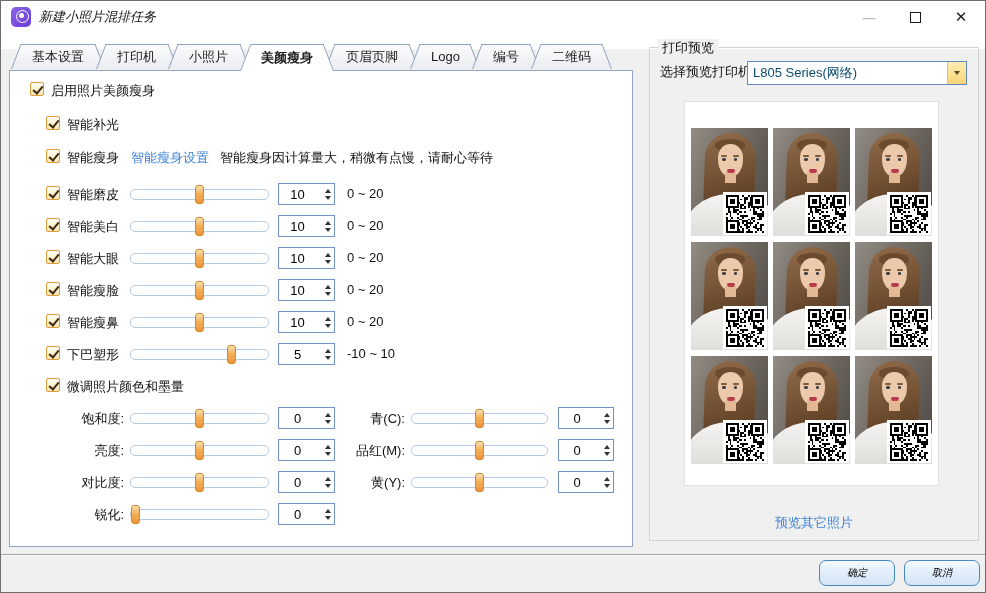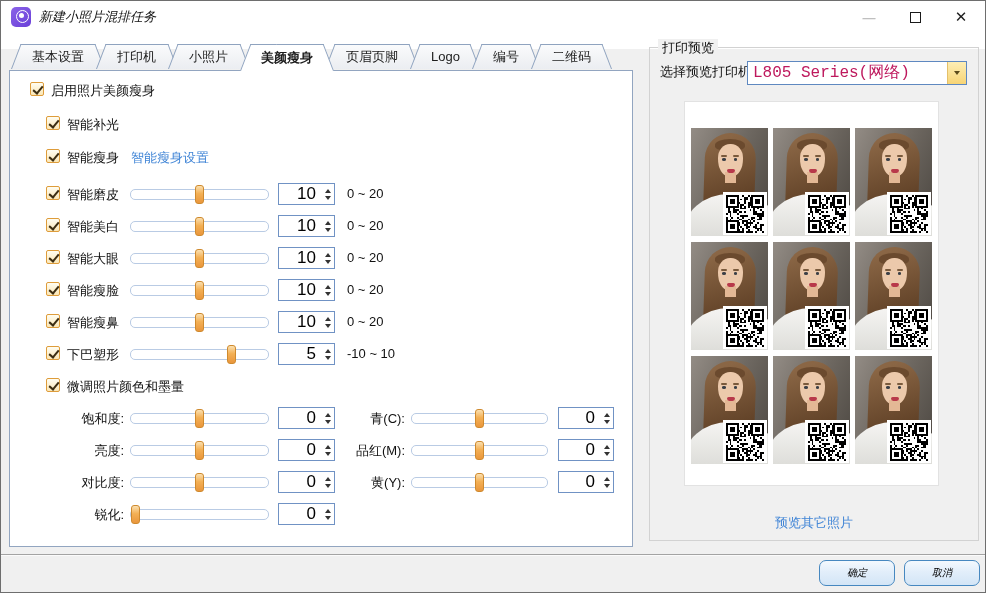--- a/index.html
+++ b/index.html
@@ -36,34 +36,34 @@
         background:linear-gradient(#fffdf2,#fbe7b6); cursor:pointer; vertical-align:middle; }
   .cb::after { content:''; position:absolute; left:3.5px; top:0.5px; width:4px; height:8px;
                border-right:2px solid #3c2d12; border-bottom:2px solid #3c2d12; transform:rotate(40deg); }
   .lbl { font-size:13px; color:#111; white-space:nowrap; }
 
   .track { position:absolute; top:6px; height:11px; background:#fff; border:1px solid #b9cbe4; border-radius:5px; cursor:pointer; }
   .knob { position:absolute; top:-5px; width:9px; height:19px; border:1px solid #cf8a2e; border-radius:3px;
           background:linear-gradient(180deg,#fbe0b0 0%,#f3b055 45%,#e9963c 100%); cursor:pointer; }
 
   .spin { position:absolute; top:0; height:22px; background:#fff; border:1px solid #7092c4; display:flex; align-items:center; }
-  .spin .val { flex:1; text-align:right; font-size:17px; color:#000; padding-right:5px; }
+  .spin .val { flex:1; text-align:center; font-size:13px; color:#000; padding-right:5px; }
   .spin .arrows { width:13px; height:100%; display:flex; flex-direction:column; align-items:center; justify-content:center; gap:3px; cursor:pointer; }
   .spin .up { width:0; height:0; border-left:3.5px solid transparent; border-right:3.5px solid transparent; border-bottom:4.5px solid #333; }
   .spin .down { width:0; height:0; border-left:3.5px solid transparent; border-right:3.5px solid transparent; border-top:4.5px solid #333; }
 
   .range { position:absolute; top:3px; font-size:13px; color:#111; white-space:nowrap; }
   .link { color:#3f84d6; font-size:13px; cursor:pointer; white-space:nowrap; }
 
   
   .groupbox { position:absolute; left:648px; top:46px; width:330px; height:494px; border:1px solid #d2d2d2; }
   .gb-legend { position:absolute; left:8px; top:-9px; background:#f0f0f0; padding:0 4px; font-size:13px; color:#111; }
   .printer-label { position:absolute; left:10px; top:15px; font-size:13px; color:#111; }
   .combo { position:absolute; left:97px; top:13px; width:220px; height:24px; background:#fff; border:1px solid #5e88c0; display:flex; cursor:pointer; }
-  .combo .cval { flex:1; font-size:16px; color:#be185d; line-height:22px; padding-left:5px; white-space:nowrap; overflow:hidden;font-family:Liberation Mono, monospace; }
+  .combo .cval { flex:1; font-size:13px; color:#0c4a6e; line-height:22px; padding-left:5px; white-space:nowrap; overflow:hidden; }
   .combo .cbtn { width:19px; height:100%; background:linear-gradient(#fdeeb5,#f7d475); border-left:1px solid #e4c06a; display:flex; align-items:center; justify-content:center; }
   .combo .cbtn i { width:0; height:0; border-left:3.5px solid transparent; border-right:3.5px solid transparent; border-top:4.5px solid #5a4a1a; }
 
   .page { position:absolute; left:35px; top:54px; width:253px; height:383px; background:#ffffff; box-shadow:0 0 0 1px #e2e2e2; }
   .photo { position:absolute; width:77px; height:108px; overflow:hidden; cursor:pointer;
            background:linear-gradient(115deg,#938c85 0%,#6f6962 45%,#4a453f 100%); }
   .ph-hair { position:absolute; left:13px; top:5px; width:51px; height:97px; transform:rotate(2deg);
              background:linear-gradient(160deg,#8a6645 10%,#5f4026 70%); border-radius:26px 26px 16px 20px; }
   .ph-face { position:absolute; left:27px; top:16px; width:25px; height:32px; background:#ecc9ab;
              border-radius:12px 12px 10px 10px / 14px 14px 17px 17px; }
@@ -155,20 +155,21 @@
 
     <div class="row" style="left:36px; top:42px;">
       <span class="cb" style="position:absolute; left:0; top:3px;"></span>
       <span class="lbl" style="position:absolute; left:21px; top:3px;">智能补光</span>
     </div>
 
     <div class="row" style="left:36px; top:75px; width:560px;">
       <span class="cb" style="position:absolute; left:0; top:3px;"></span>
       <span class="lbl" style="position:absolute; left:21px; top:3px;">智能瘦身</span>
       <span class="link" style="position:absolute; left:85px; top:3px;">智能瘦身设置</span>
+      <span class="lbl" style="position:absolute; left:174px; top:3px;">智能瘦身因计算量大，稍微有点慢，请耐心等待</span>
     </div>
 
     <div id="slider-rows">
         <div class="row" style="left: 36px; top: 112px; width: 568px;">
           <span class="cb" style="position: absolute; left: 0px; top: 3px;"></span>
           <span class="lbl" style="position: absolute; left: 21px; top: 3px;">智能磨皮</span>
           <span class="track" style="left: 84px; width: 139px;">
             <span class="knob" style="left: calc(50% - 4.5px);"></span>
           </span>
           <span class="spin" style="left: 232px; width: 57px;">

